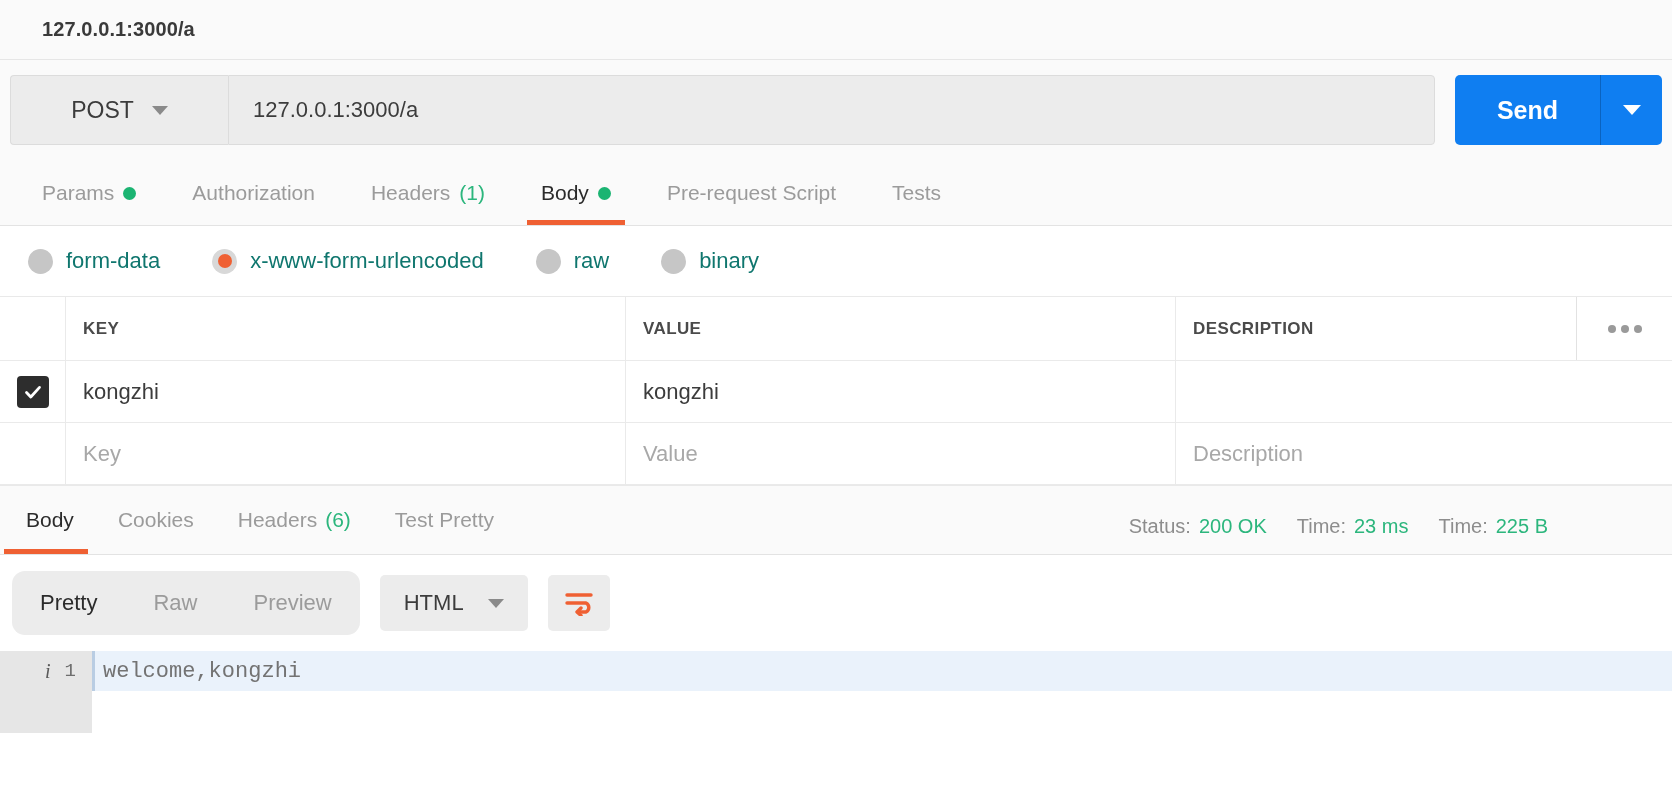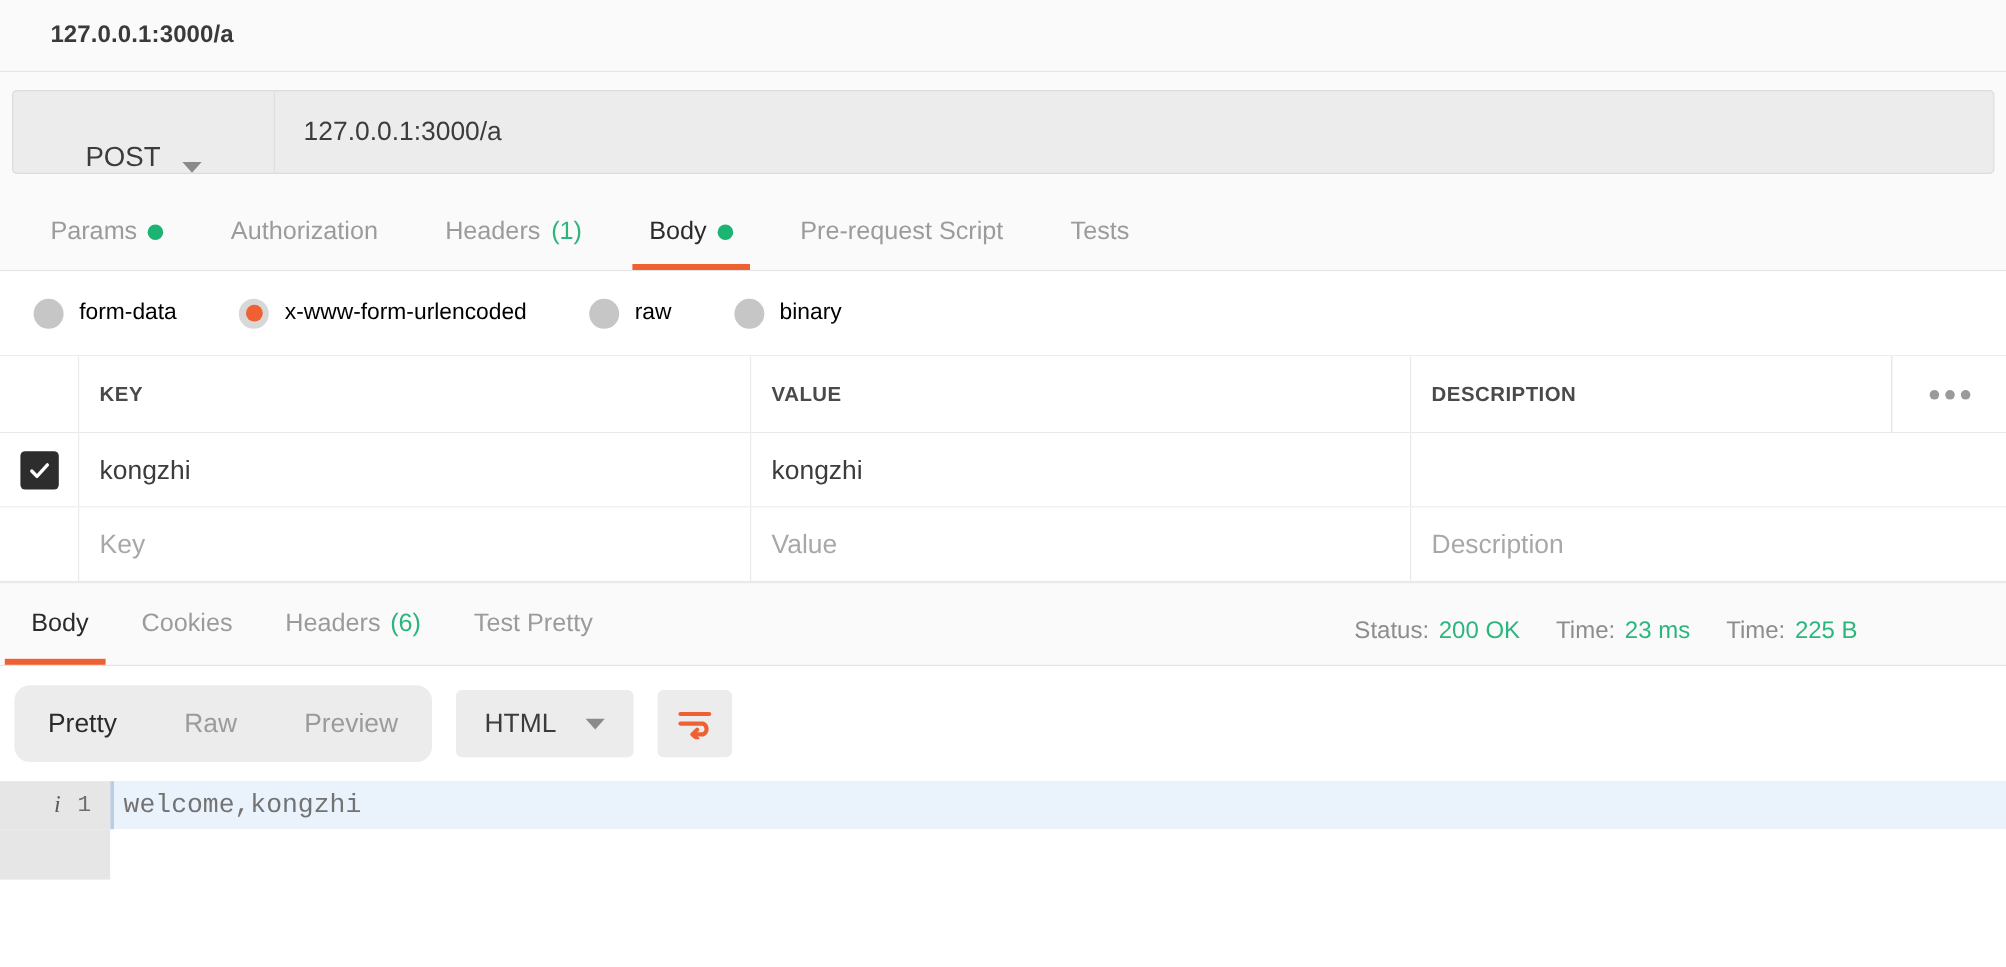--- a/index.html
+++ b/index.html
@@ -27,21 +27,21 @@
     background: #fafafa;
     display: flex; align-items: center;
     padding: 0 10px 0 10px;
   }
   .method-box {
     width: 218px; height: 70px;
     background: #ececec;
     border: 1px solid #dcdcdc;
     border-right: none;
     border-radius: 4px 0 0 4px;
-    display: flex; align-items: flex-end; justify-content: center;
+    display: flex; align-items: center; justify-content: center;
     gap: 18px;
     cursor: pointer;
   }
   .method-label { font-size: 23px; color: #3c3c3c; }
   .caret-dark {
     width: 0; height: 0;
     border-left: 8px solid transparent;
     border-right: 8px solid transparent;
     border-top: 9px solid #8a8a8a;
   }
@@ -120,21 +120,21 @@
     display: flex; align-items: center; gap: 13px;
     margin-right: 52px; cursor: pointer;
   }
   .radio-circle {
     width: 25px; height: 25px; border-radius: 50%;
     background: #c6c6c6;
     display: flex; align-items: center; justify-content: center;
   }
   .radio-circle.sel { background: #d8d8d8; }
   .radio-inner { width: 14px; height: 14px; border-radius: 50%; background: #ef6033; }
-  .radio-label { font-size: 19px; color: #000000; }
+  .radio-label { font-size: 22px; color: #0f766e; }
 
   
   .kv-table { width: 100%; border-top: 1px solid #e9e9e9; }
   .kv-row { display: flex; height: 62px; border-bottom: 1px solid #eaeaea; background: #fff; }
   .kv-row.header { height: 64px; }
   .kv-check {
     width: 66px; flex: none;
     border-right: 1px solid #eaeaea;
     display: flex; align-items: center; justify-content: center;
   }
@@ -257,20 +257,26 @@
 <div class="titlebar">
   <span class="titlebar-text">127.0.0.1:3000/a</span>
 </div>
 
 <div class="urlbar">
   <div class="method-box">
     <span class="method-label">POST</span>
     <span class="caret-dark"></span>
   </div>
   <div class="url-input">127.0.0.1:3000/a</div>
+  <div class="send-wrap">
+    <div class="send-btn">Send</div>
+    <div class="send-caret-btn">
+      <span class="caret-white"></span>
+    </div>
+  </div>
 </div>
 
 <div class="req-tabs">
   <div class="req-tab">
     <span>Params</span>
     <span class="dot-green"></span>
   </div>
   <div class="req-tab">
     <span>Authorization</span>
   </div>

